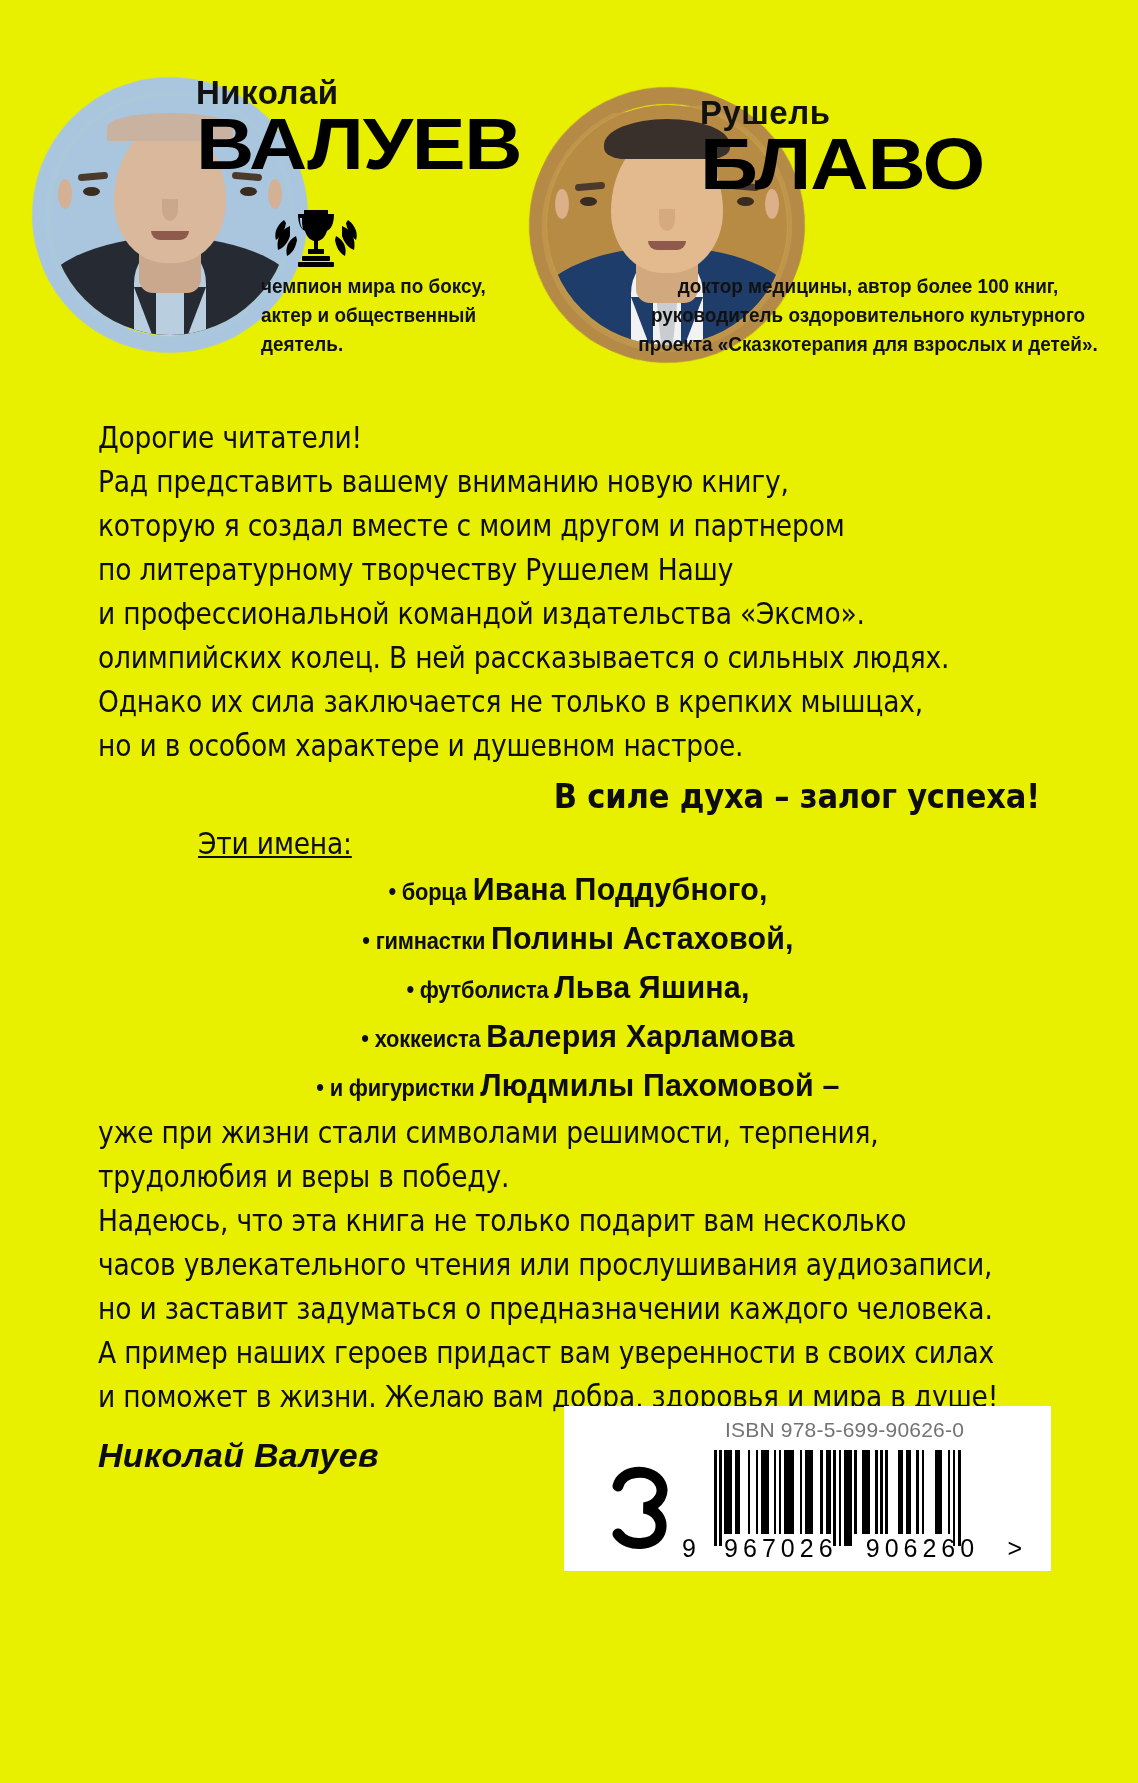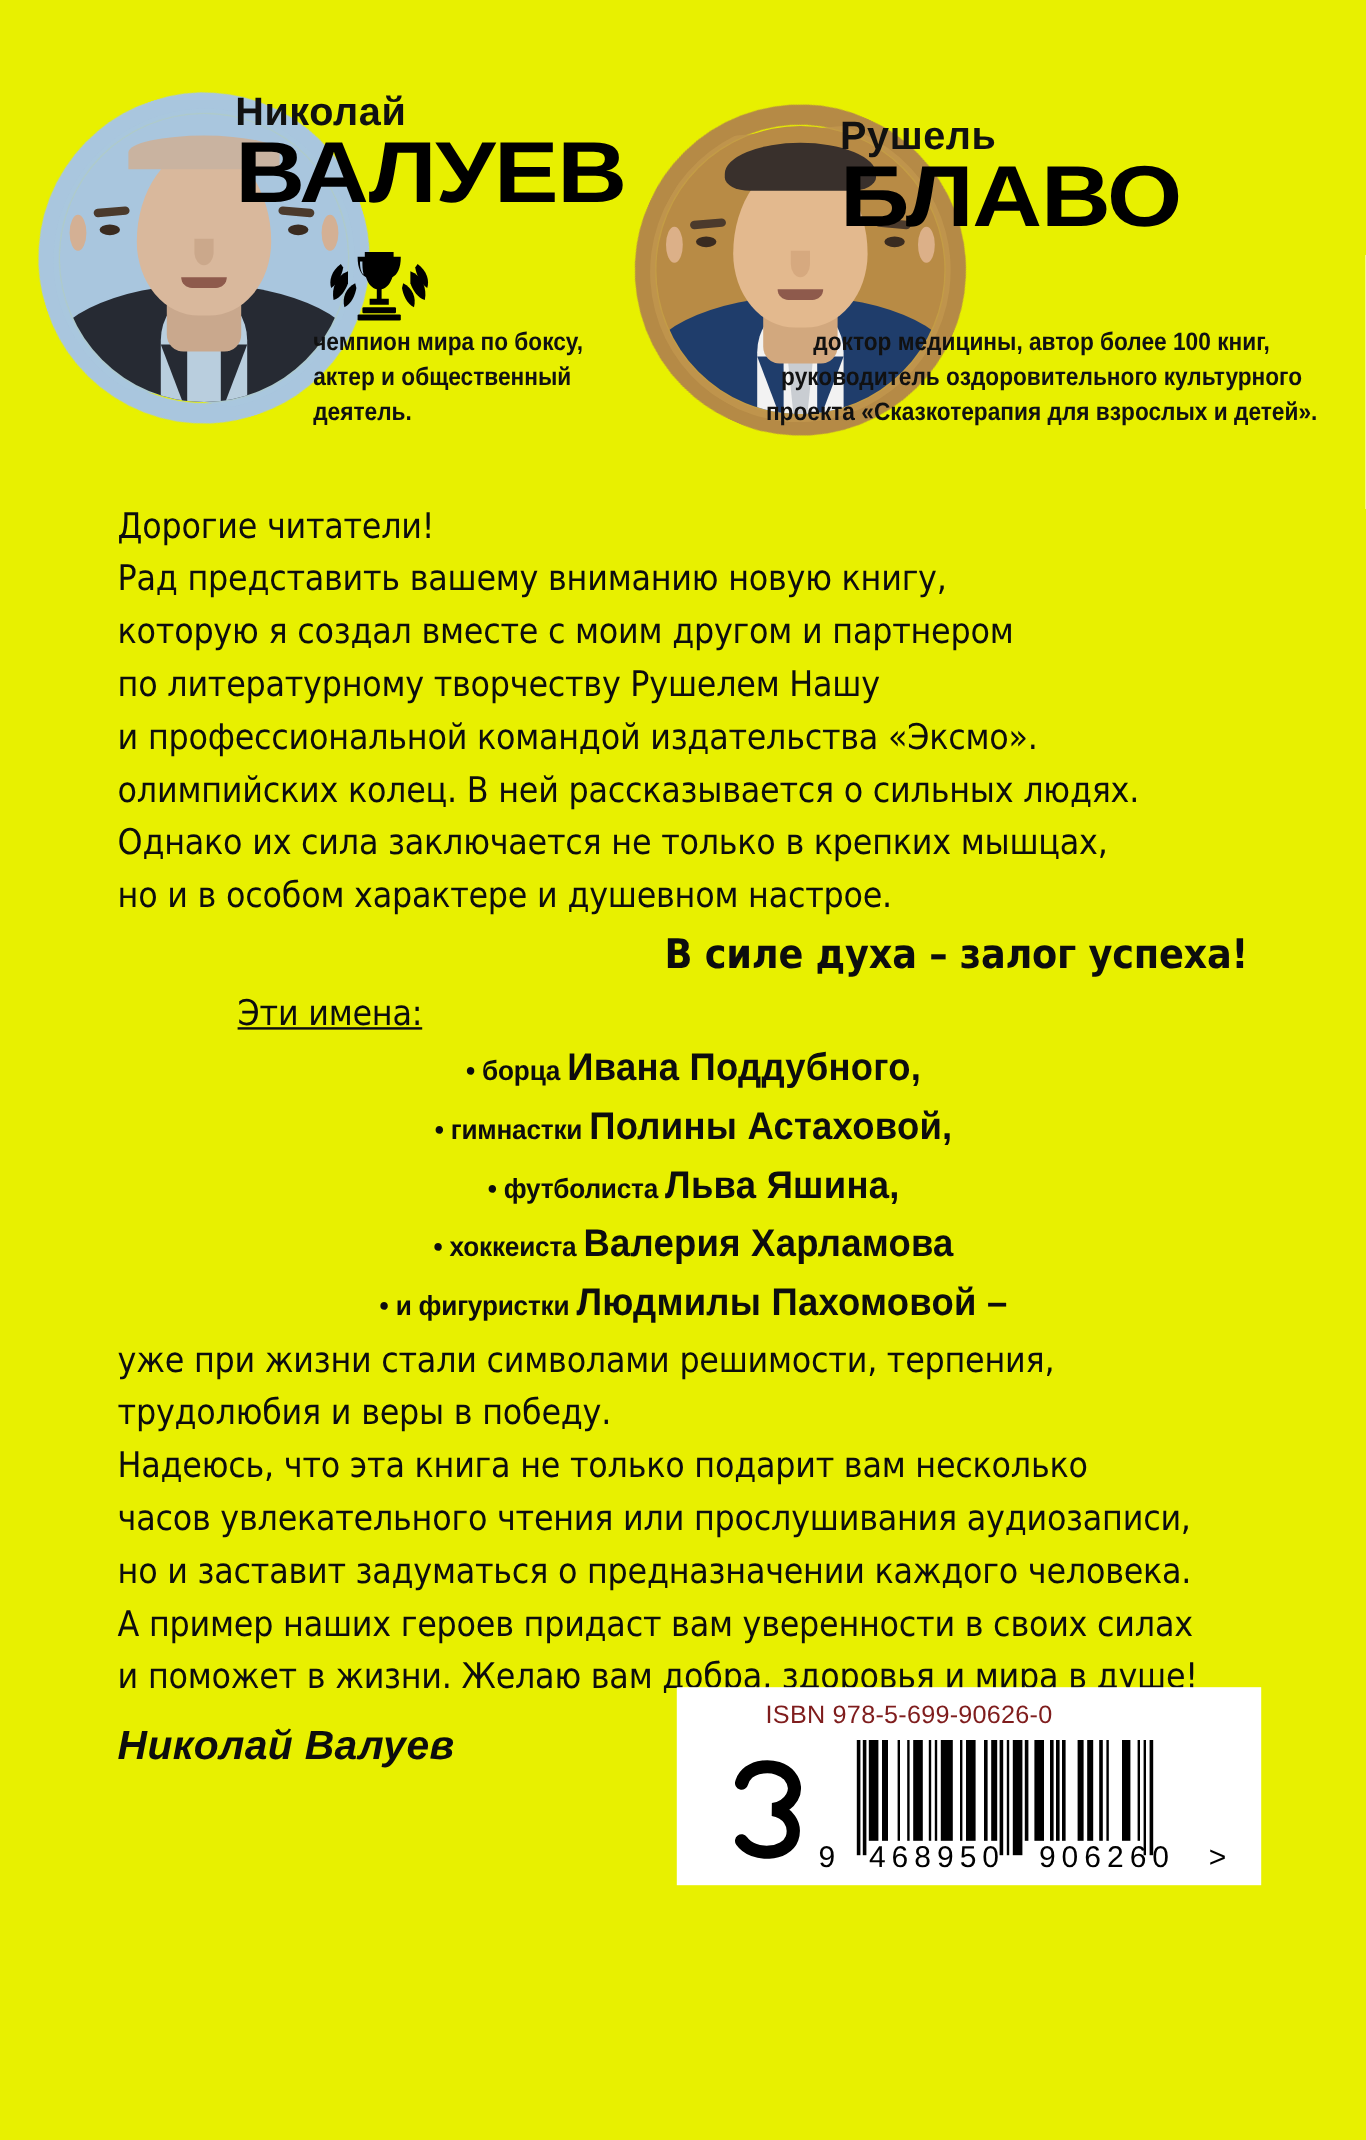--- a/index.html
+++ b/index.html
@@ -265,23 +265,24 @@
     top: 1406px;
     width: 487px;
     height: 165px;
     background: #ffffff;
     box-sizing: border-box;
   }
   .isbn {
     position: absolute;
     left: 0; right: 0;
     top: 12px;
+    text-align: center;
     font-family: "Liberation Sans", sans-serif;
     font-size: 21px;
-    color: #7f1d1d;
+    color: #737373;
     letter-spacing: .2px;
     padding-left: 74px;
   }
   .eksmo-logo {
     position: absolute;
     left: 38px;
     top: 54px;
     width: 78px;
     height: 92px;
   }
@@ -504,19 +505,19 @@
         <span style="width: 5.2px; background: transparent;"></span>
         <span style="width: 2.6px;"></span>
         <span style="width: 2.6px; background: transparent;"></span>
         <span class="tall" style="width: 2.6px;"></span>
         <span class="tall" style="width: 2.6px; background: transparent;"></span>
         <span class="tall" style="width: 2.6px;"></span>
       </div>
 
     <div class="barcode-digits">
       <span>9</span>
-      <span class="grp">468950</span>
+      <span class="grp">967026</span>
       <span class="grp">906260</span>
       <span>&gt;</span>
     </div>
   </div>
 
 </div>
 
 </body></html>

